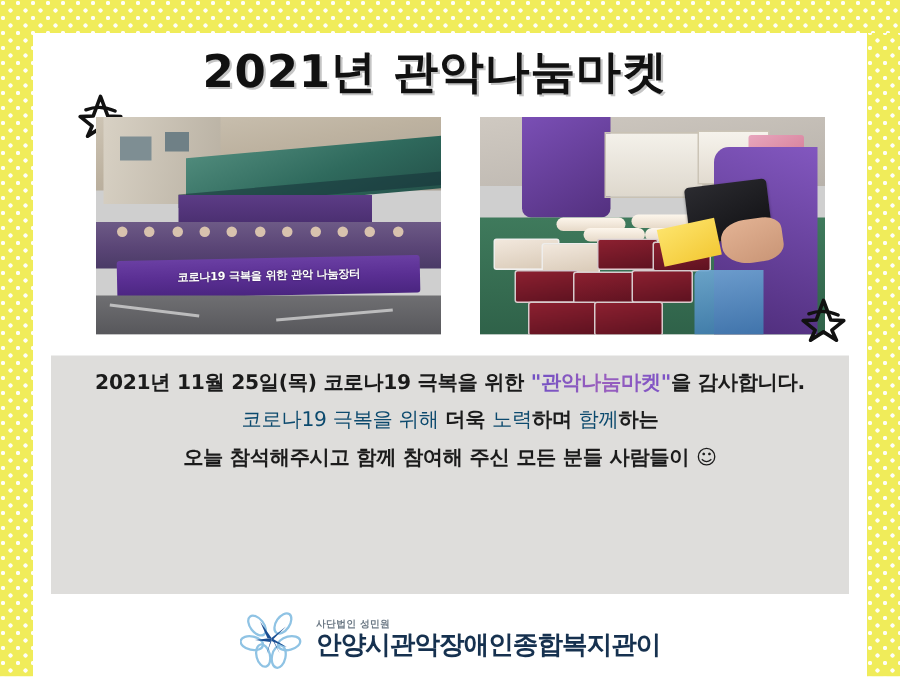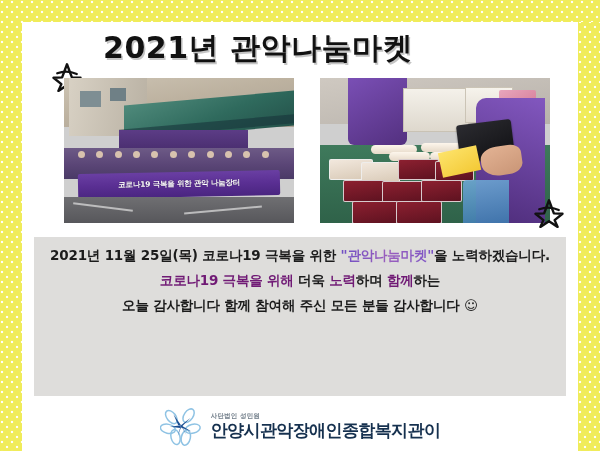--- a/index.html
+++ b/index.html
@@ -28,20 +28,21 @@
 
   
   #title{
     position:absolute;left:22px;top:24px;width:472px;height:48px;
     display:flex;align-items:center;justify-content:center;
     font-family:"DejaVu Sans","Liberation Sans",sans-serif;
     font-size:30px;font-weight:700;color:#111111;
     letter-spacing:.5px;
     text-shadow:1.5px 1.5px 0 rgba(150,150,150,.55);
     white-space:nowrap;
+    padding-left:32px;
   }
 
   
   .photo{position:absolute;overflow:hidden;background:#cfcfcf;}
   #photo-left {left:64px; top:78px; width:230px;height:145px;}
   #photo-right{left:320px;top:78px; width:230px;height:145px;}
   .photo .ph-inner{position:absolute;inset:0;}
 
   
   #pl-sky   {position:absolute;left:0;top:0;width:100%;height:34%;
@@ -120,21 +121,21 @@
     font-family:"DejaVu Sans","Liberation Sans",sans-serif;
     font-size:13.5px;line-height:25px;color:#1b1b1b;
     white-space:nowrap;letter-spacing:-.2px;font-weight:700;
   }
   .hl-purple{
     background:linear-gradient(90deg,#6f4fc4 0%,#9a5fbd 50%,#7a52c6 100%);
     -webkit-background-clip:text;background-clip:text;
     color:transparent;font-weight:700;
   }
   .hl-red   {color:#e01b12;font-weight:700;}
-  .hl-orange{color:#701a75;font-weight:700;}
+  .hl-orange{color:#0c4a6e;font-weight:400;}
 
   
   #footer-logo{
     position:absolute;left:0;right:0;top:404px;height:44px;
     display:flex;align-items:center;justify-content:center;gap:9px;
   }
   #logo-mark{width:42px;height:40px;flex:0 0 auto;}
   #logo-text{display:flex;flex-direction:column;justify-content:center;line-height:1;}
   #logo-sub{
     font-family:"DejaVu Sans",sans-serif;
@@ -219,23 +220,23 @@
       <div id="pr-bag"></div>
     </div>
   </div>
 
   <svg class="star" id="star-2" viewBox="0 0 40 40">
     <path d="M20 3 L26.5 20.5 L38 21 L27.5 29.5 L31.5 38.5 L20 31 L8.5 38.5 L12.5 29.5 L2 21 L13.5 20.5 Z" fill="none" stroke="#111" stroke-width="3.2" stroke-linejoin="round" stroke-linecap="round"></path>
     <path d="M7 15 Q20 10 33 16" fill="none" stroke="#111" stroke-width="3" stroke-linecap="round"></path>
   </svg>
 
   <div id="message-panel">
-    <div class="msg-line"><span>2021년 11월 25일(목) 코로나19 극복을 위한 </span><span class="hl-purple">"관악나눔마켓"</span><span>을 노력하겠습니다.</span></div>
+    <div class="msg-line"><span>2021년 11월 25일(목) 코로나19 극복을 위한 </span><span class="hl-purple">"관악나눔마켓"</span><span>을 감사합니다.</span></div>
     <div class="msg-line"><span class="hl-orange">코로나19 극복을 위해</span><span> 더욱 </span><span class="hl-orange">노력</span><span>하며 </span><span class="hl-orange">함께</span><span>하는</span></div>
-    <div class="msg-line"><span>오늘 감사합니다 함께 참여해 주신 모든 분들 감사합니다 ☺</span></div>
+    <div class="msg-line"><span>오늘 참석해주시고 함께 참여해 주신 모든 분들 사람들이 ☺</span></div>
   </div>
 
   <div id="footer-logo">
     <svg id="logo-mark" viewBox="0 0 60 58">
       <g fill="none" stroke="#8fc3e4" stroke-width="2.2">
         <ellipse cx="16" cy="16" rx="6.5" ry="11" transform="rotate(-38 16 16)"></ellipse>
         <ellipse cx="41" cy="14" rx="6.5" ry="11" transform="rotate(34 41 14)"></ellipse>
         <ellipse cx="11" cy="33" rx="6.5" ry="11" transform="rotate(-78 11 33)"></ellipse>
         <ellipse cx="47" cy="33" rx="6.5" ry="11" transform="rotate(76 47 33)"></ellipse>
         <ellipse cx="22" cy="45" rx="6.5" ry="11" transform="rotate(-14 22 45)"></ellipse>

